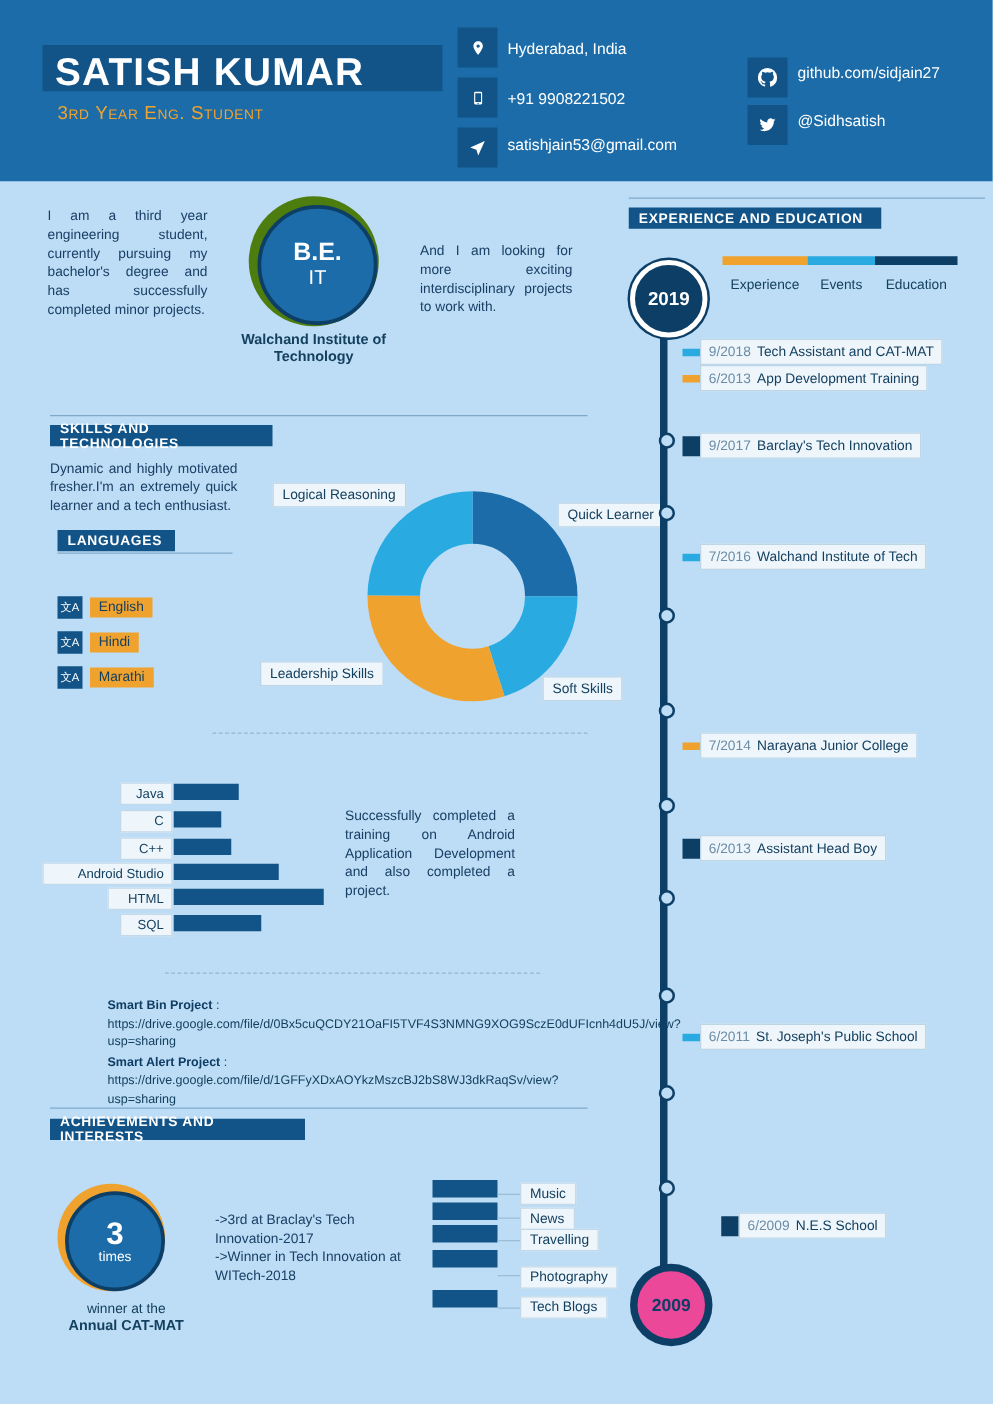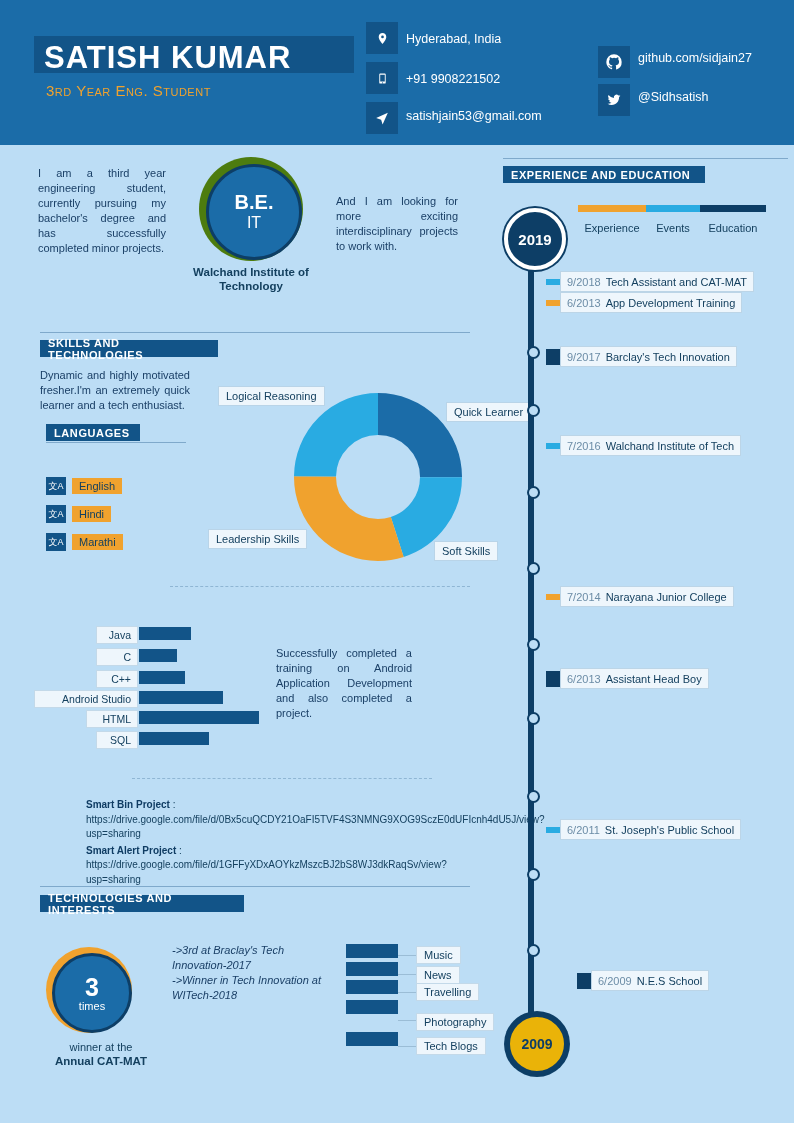--- a/index.html
+++ b/index.html
@@ -133,43 +133,43 @@
     display:flex;flex-direction:column;align-items:center;justify-content:center;
   }
   .ach-inner .n{font-size:25px;font-weight:bold;color:#fff;line-height:25px;}
   .ach-inner .t{font-size:11px;color:#fff;}
   .ach-cap{
     position:absolute;left:42px;top:1040px;width:118px;text-align:center;
     font-size:11px;line-height:14px;color:#14405f;
   }
   .ach-cap b{font-size:11.5px;}
   .ach-txt{
-    position:absolute;left:172px;top:943px;width:160px;
-    font-size:11px;line-height:15px;font-style:italic;
+    position:absolute;left:172px;top:969px;width:160px;
+    font-size:11px;line-height:15px;
   }
   .ibar{position:absolute;background:#125488;height:14px;width:52px;left:346px;}
   .ilbl{
     position:absolute;background:#eef6fc;border:1px solid #c3d9e9;
     font-size:11px;color:#14405f;padding:2px 7px;left:416px;
   }
   .iline{position:absolute;height:1px;background:#9bbdd6;left:398px;width:18px;}
 
   
   .dash{position:absolute;border-top:1px dashed #8fb6d4;}
 
   
   .tl-line{position:absolute;left:528px;top:250px;width:6px;height:770px;background:#0d3e66;}
   .tl-cap{
     position:absolute;width:54px;height:54px;border-radius:50%;
     background:#0d3e66;border:4px solid #ffffff;
     display:flex;align-items:center;justify-content:center;
     color:#ffffff;font-size:15px;font-weight:bold;
     box-shadow:0 0 0 2px #0d3e66;
   }
-  .tl-cap.bottom{background:#eab308;color:#0d3e66;border:4px solid #0d3e66;}
+  .tl-cap.bottom{background:#ec4899;color:#0d3e66;border:4px solid #0d3e66;}
   .tl-node{
     position:absolute;width:9px;height:9px;border-radius:50%;
     background:#bcddf5;border:2px solid #0d3e66;left:527px;
   }
   .tl-item{position:absolute;display:flex;align-items:center;height:19px;}
   .tl-tick{width:14px;height:6px;}
   .tl-card{
     background:#eef6fc;border:1px solid #bcd5e7;height:19px;
     display:flex;align-items:center;padding:0 6px;font-size:11px;color:#14405f;
   }
@@ -293,21 +293,21 @@
 
   <div class="proj">
     <div>
       <b>Smart Bin Project</b><span> : </span><span>https://drive.google.com/file/d/0Bx5cuQCDY21OaFI5TVF4S3NMNG9XOG9SczE0dUFIcnh4dU5J/view?usp=sharing</span>
     </div>
     <div style="margin-top:2px;">
       <b>Smart Alert Project</b><span> : </span><span>https://drive.google.com/file/d/1GFFyXDxAOYkzMszcBJ2bS8WJ3dkRaqSv/view?usp=sharing</span>
     </div>
   </div>
 
-  <div class="sec" style="left:40px;top:895px;width:188px;">TECHNOLOGIES AND INTERESTS</div>
+  <div class="sec" style="left:40px;top:895px;width:188px;">ACHIEVEMENTS AND INTERESTS</div>
   <div class="sec-rule" style="left:40px;top:886px;width:430px;"></div>
 
   <div class="ach-ring">
     <div class="ach-inner">
       <div class="n">3</div>
       <div class="t">times</div>
     </div>
   </div>
   <div class="ach-cap">
     <span>winner at the</span><br>

